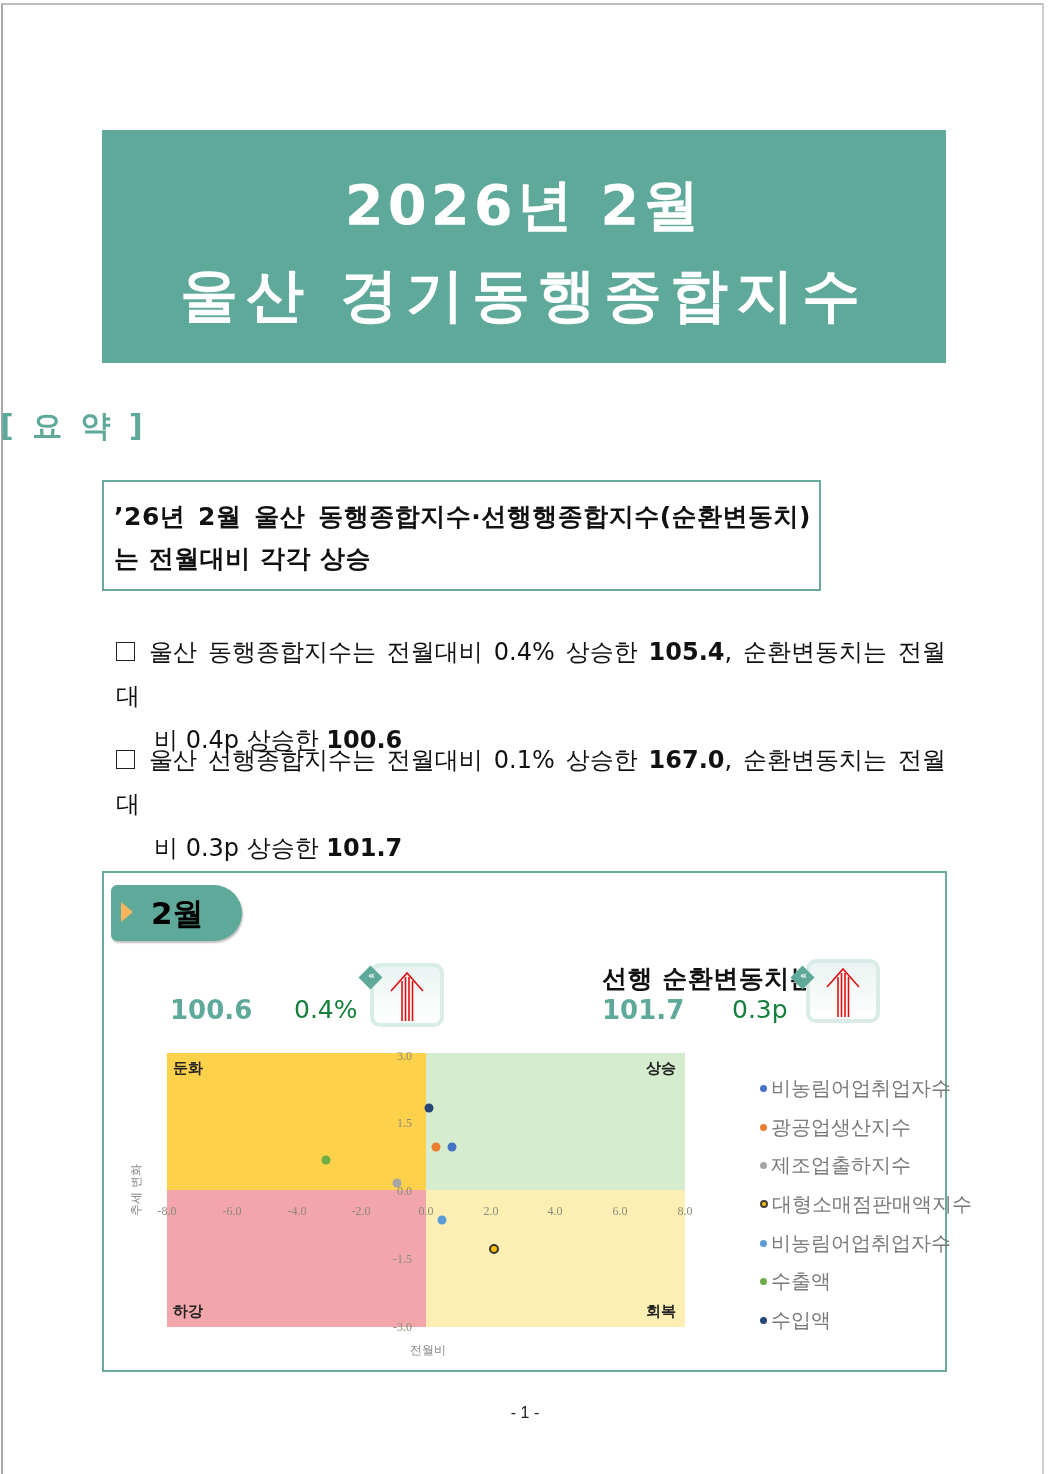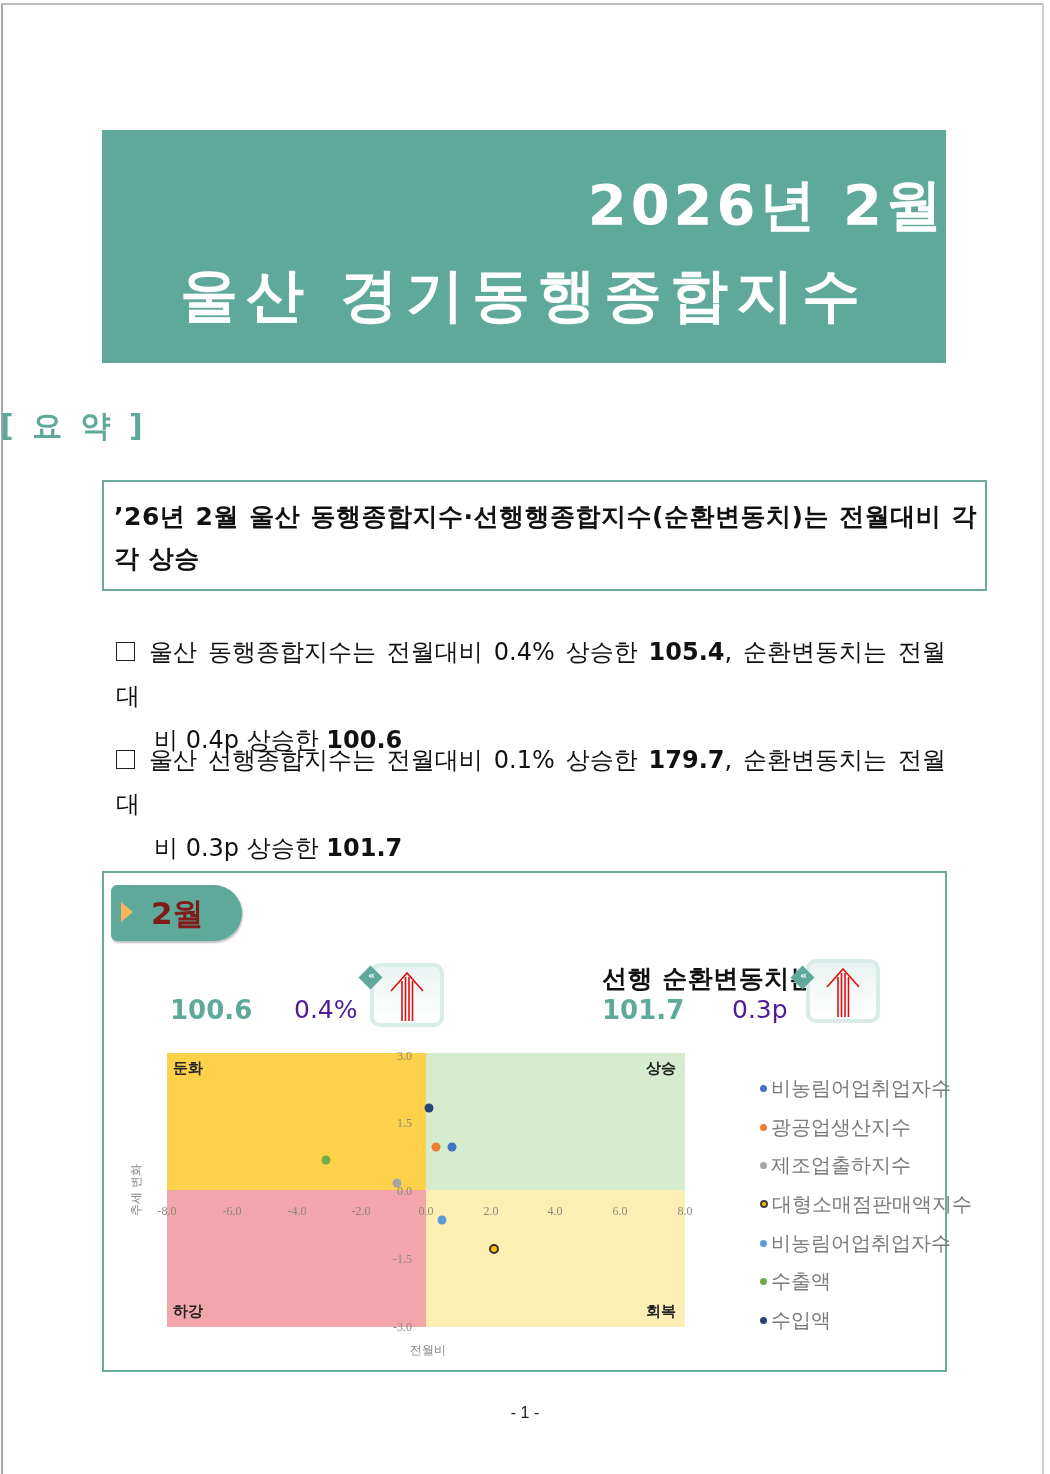--- a/index.html
+++ b/index.html
@@ -8,30 +8,30 @@
 
   .page-frame {
     position: absolute; left: 1px; top: 3px; width: 1043px; height: 1480px;
     border-left: 2px solid #a9a9a9; border-top: 2px solid #bdbdbd; border-right: 2px solid #cfcfcf;
   }
 
   .title-banner {
     position: absolute; left: 102px; top: 130px; width: 844px; height: 233px;
     background: #5ea99a; color: #fff; text-align: center;
   }
-  .title-banner .line1 { position: absolute; left: 0; right: 0; top: 40px; font-size: 56px; font-weight: bold; letter-spacing: 4px; line-height: 70px; text-align: right; }
+  .title-banner .line1 { position: absolute; left: 0; right: 0; top: 40px; font-size: 56px; font-weight: bold; letter-spacing: 4px; line-height: 70px; }
   .title-banner .line2 { position: absolute; left: 0; right: 0; top: 128px; font-size: 58px; font-weight: bold; letter-spacing: 8px; line-height: 74px; text-align: center; }
 
   .summary-heading {
     position: absolute; left: 0; right: 0; top: 404px; text-align: left;
     color: #5ea99a; font-size: 30px; font-weight: bold; letter-spacing: 4px; line-height: 44px;
   }
 
   .headline-box {
-    position: absolute; left: 102px; top: 480px; width: 885px; height: 111px;
+    position: absolute; left: 102px; top: 480px; width: 719px; height: 111px;
     border: 2px solid #6aa99b; padding: 14px 8px 0 10px;
     font-size: 25px; font-weight: bold; line-height: 42px; text-align: justify; letter-spacing: 0.5px;
   }
 
   .bullet {
     position: absolute; left: 116px; width: 830px; font-size: 24px; line-height: 44px; text-align: justify;
   }
   .bullet .box { display: inline-block; width: 19px; height: 19px; border: 1.5px solid #222; vertical-align: -1px; margin-right: 14px; }
   .bullet .indent { padding-left: 38px; display: block; }
   .bullet b { font-weight: bold; }
@@ -44,26 +44,26 @@
   }
   .month-tab {
     position: absolute; left: 7px; top: 12px; width: 131px; height: 56px;
     background: #5ea99a; border-radius: 6px 28px 28px 6px;
     box-shadow: 1px 2px 2px rgba(0,0,0,0.25);
   }
   .month-tab .tri {
     position: absolute; left: 10px; top: 17px; width: 0; height: 0;
     border-top: 10px solid transparent; border-bottom: 10px solid transparent; border-left: 12px solid #f6b45c;
   }
-  .month-tab .label { position: absolute; left: 40px; top: 8px; color: #7f1d1d; font-size: 31px; font-weight: bold; line-height: 40px; }
+  .month-tab .label { position: absolute; left: 40px; top: 8px; color: #000000; font-size: 31px; font-weight: bold; line-height: 40px; }
 
   .indicator { position: absolute; }
   .indicator .name { font-size: 25px; font-weight: bold; color: #111; line-height: 32px; letter-spacing: 0.5px; white-space: nowrap; }
   .indicator .value { position: absolute; top: 32px; left: 0; font-size: 26px; font-weight: bold; color: #5ea99a; line-height: 30px; }
-  .indicator .change { position: absolute; top: 32px; font-size: 25px; color: #4c1d95; line-height: 30px; }
+  .indicator .change { position: absolute; top: 32px; font-size: 25px; color: #15803d; line-height: 30px; }
   .indicator .diamond {
     position: absolute; width: 17px; height: 17px; background: #5ea99a; transform: rotate(45deg);
   }
   .indicator .diamond span { position: absolute; left: 0; top: -3px; width: 17px; transform: rotate(-45deg); color: #fff; font-size: 11px; font-weight: bold; text-align: center; line-height: 20px; }
   .indicator .arrow-box {
     position: absolute; width: 74px; height: 64px; border-radius: 10px;
     background: linear-gradient(#eaf4f2, #ffffff); border: 4px solid #d9ece8;
   }
   .coincident { left: 66px; top: 90px; width: 300px; height: 70px; }
   .coincident .change { left: 124px; }
@@ -97,21 +97,21 @@
 <div class="headline-box">
   <span>’26년 2월 울산 동행종합지수·선행행종합지수(순환변동치)는 전월대비 각각 상승</span>
 </div>
 
 <div class="bullet bullet1">
   <span class="box"></span><span>울산 동행종합지수는 전월대비 0.4% 상승한 </span><b>105.4</b><span>, 순환변동치는 전월대</span>
   <span class="indent"><span>비 0.4p 상승한 </span><b>100.6</b></span>
 </div>
 
 <div class="bullet bullet2">
-  <span class="box"></span><span>울산 선행종합지수는 전월대비 0.1% 상승한 </span><b>179.7</b><span>, 순환변동치는 전월대</span>
+  <span class="box"></span><span>울산 선행종합지수는 전월대비 0.1% 상승한 </span><b>167.0</b><span>, 순환변동치는 전월대</span>
   <span class="indent"><span>비 0.3p 상승한 </span><b>101.7</b></span>
 </div>
 
 <div class="chart-panel">
   <div class="month-tab">
     <span class="tri"></span>
     <span class="label">2월</span>
   </div>
 
   <div class="indicator coincident">

